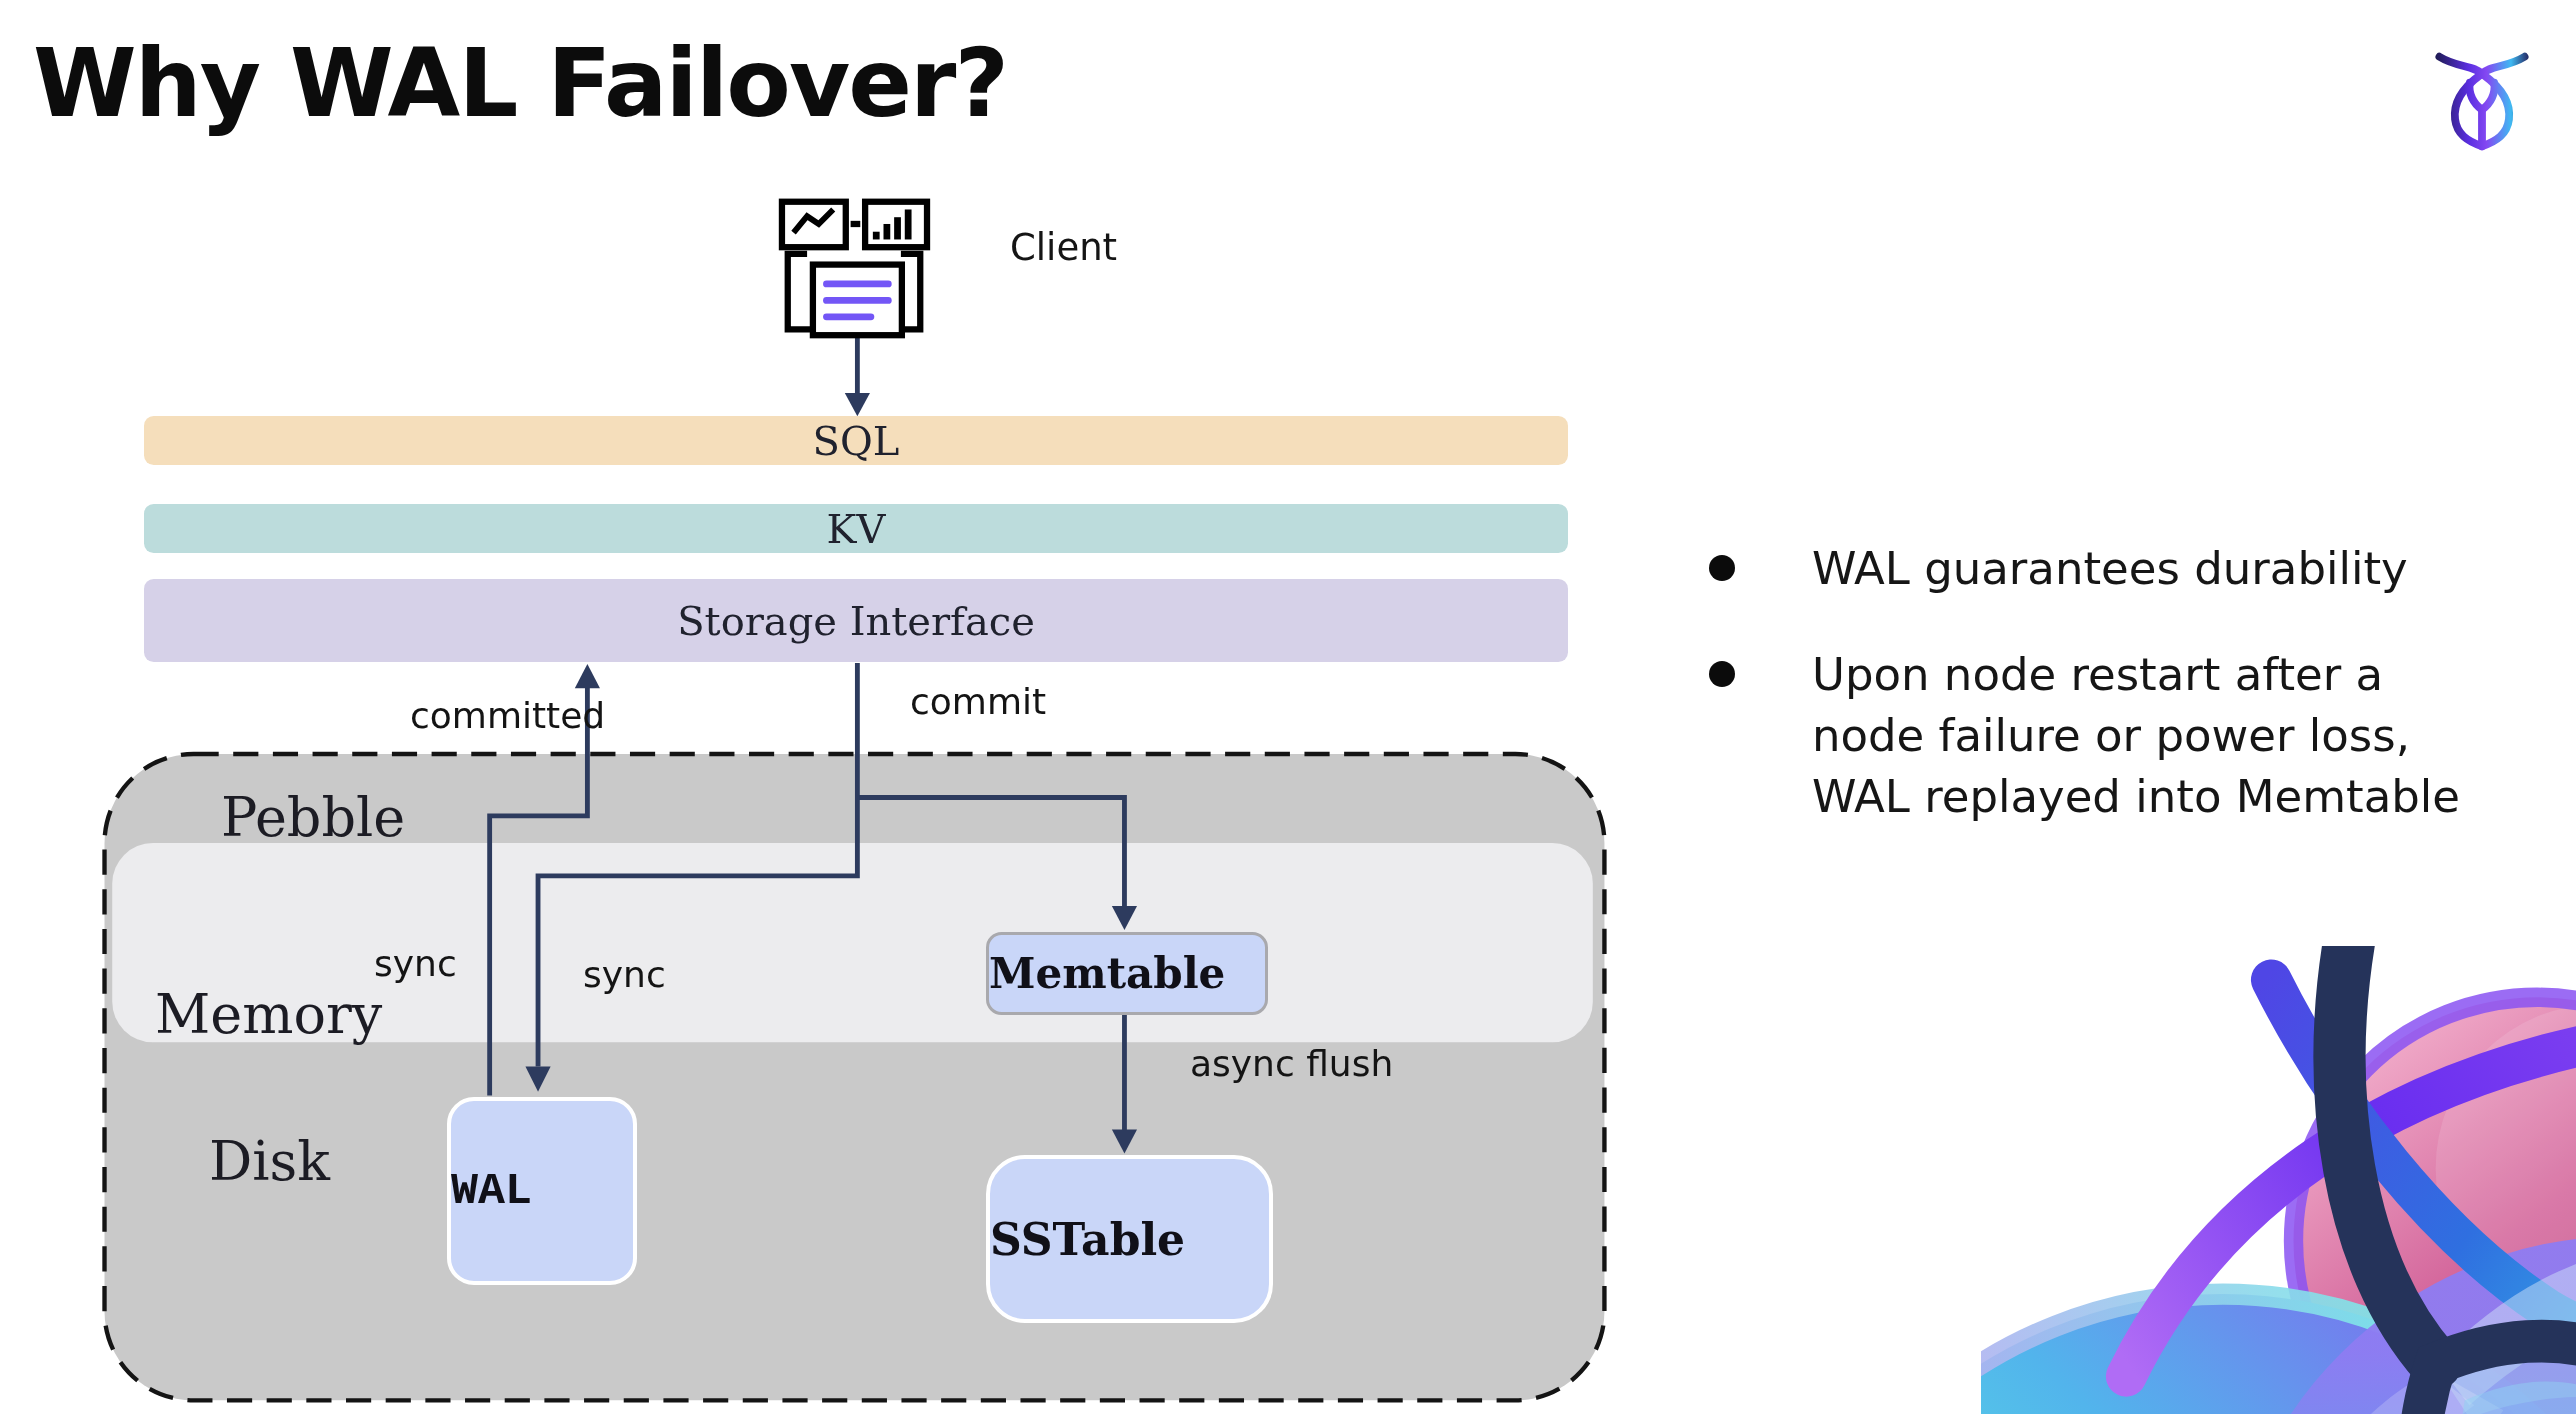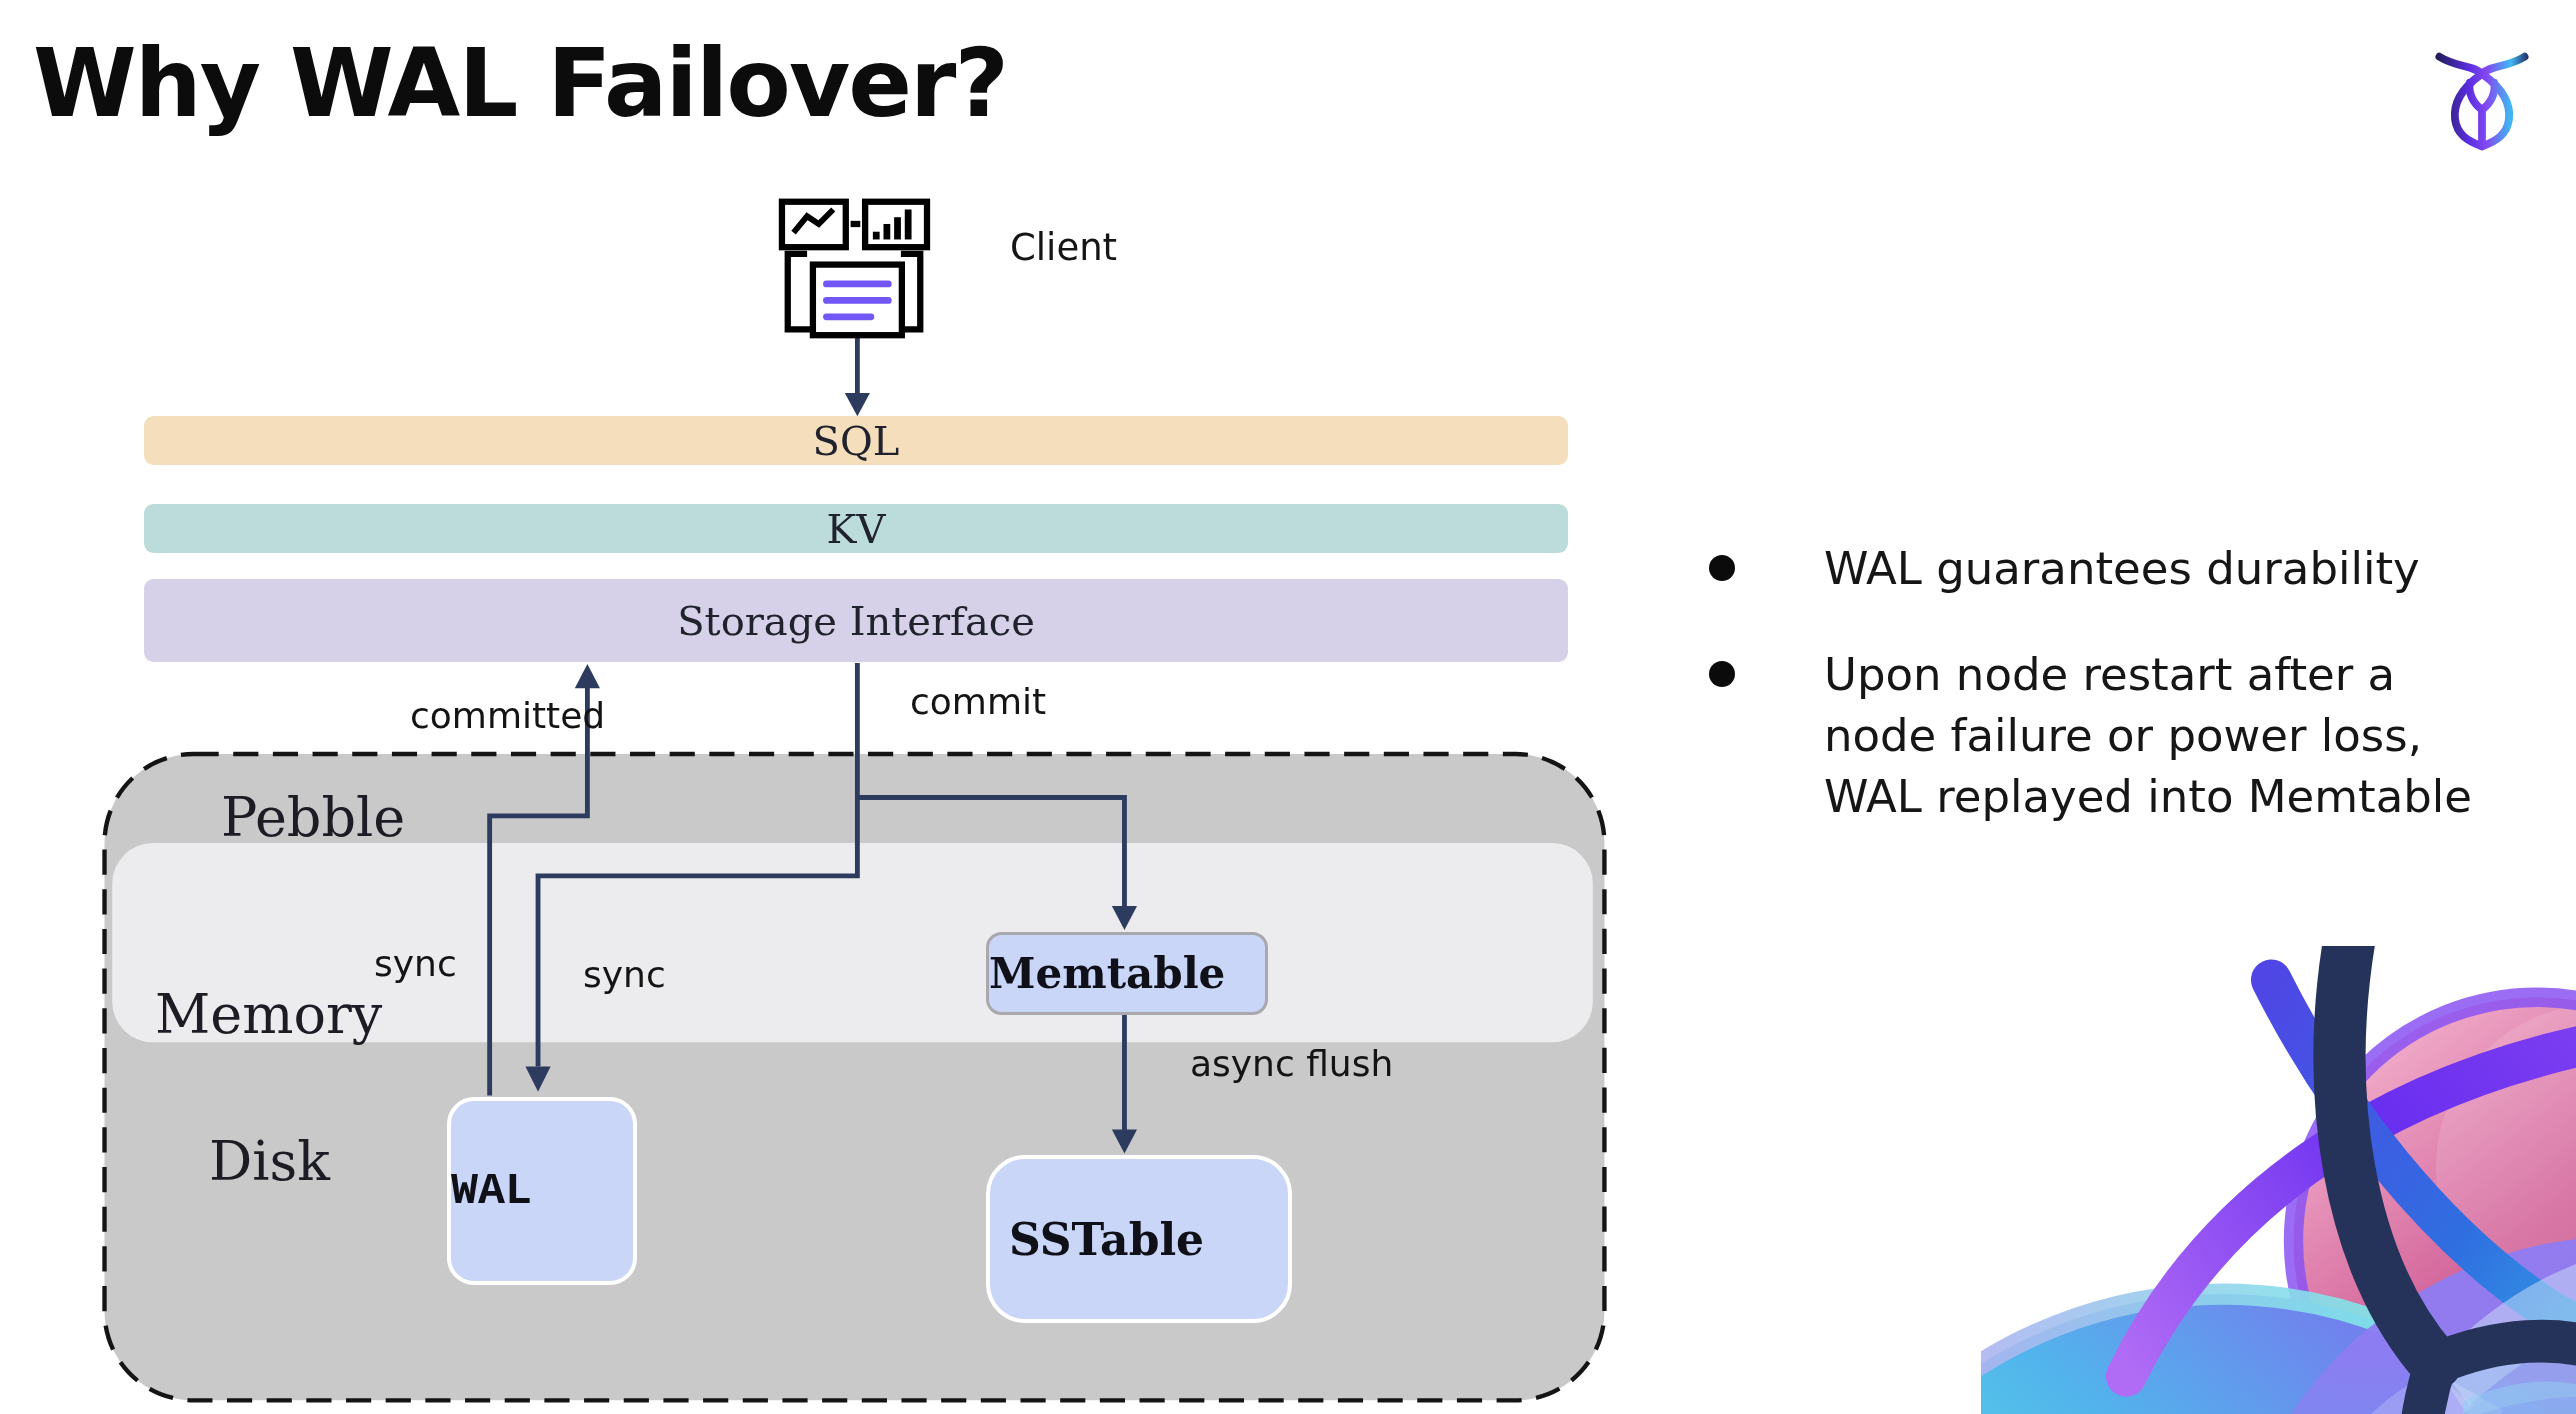--- a/index.html
+++ b/index.html
@@ -43,25 +43,25 @@
   .lbl-async{left:1190px;top:1043px;}
 
   
   .node{position:absolute;z-index:2;display:flex;align-items:center;justify-content:flex-start;
         font-family:"DejaVu Serif","Liberation Serif",serif;font-weight:bold;color:#101018;}
   .node-wal{left:447px;top:1097px;width:182px;height:180px;border:4.8px solid #ffffff;
             border-radius:27px;font-size:45px;font-family:Liberation Mono, monospace;}
   .node-memtable{left:986px;top:932px;width:276px;height:77px;border:3.9px solid #a9a9ad;
                  border-radius:15.5px;font-size:42px;}
   .node-sstable{left:986px;top:1155px;width:279px;height:160px;border:4.8px solid #ffffff;
-                border-radius:39px;font-size:44px;padding-left:19px;}
+                border-radius:39px;font-size:44px;}
 
   
   .bullets{position:absolute;left:1709px;top:538px;width:823px;z-index:3;}
-  .bullet{display:flex;align-items:flex-start;gap:12px;}
+  .bullet{display:flex;align-items:flex-start;}
   .bullet + .bullet{margin-top:45px;}
   .bullet-dot{flex:0 0 auto;width:26px;height:26px;border-radius:50%;background:#0b0b0b;
               margin:16.5px 77px 0 0;}
   .bullet-text{font-size:45px;line-height:61px;color:#161616;white-space:pre-line;}
 </style>
 </head>
 <body>
 
 <div class="slide">
 

